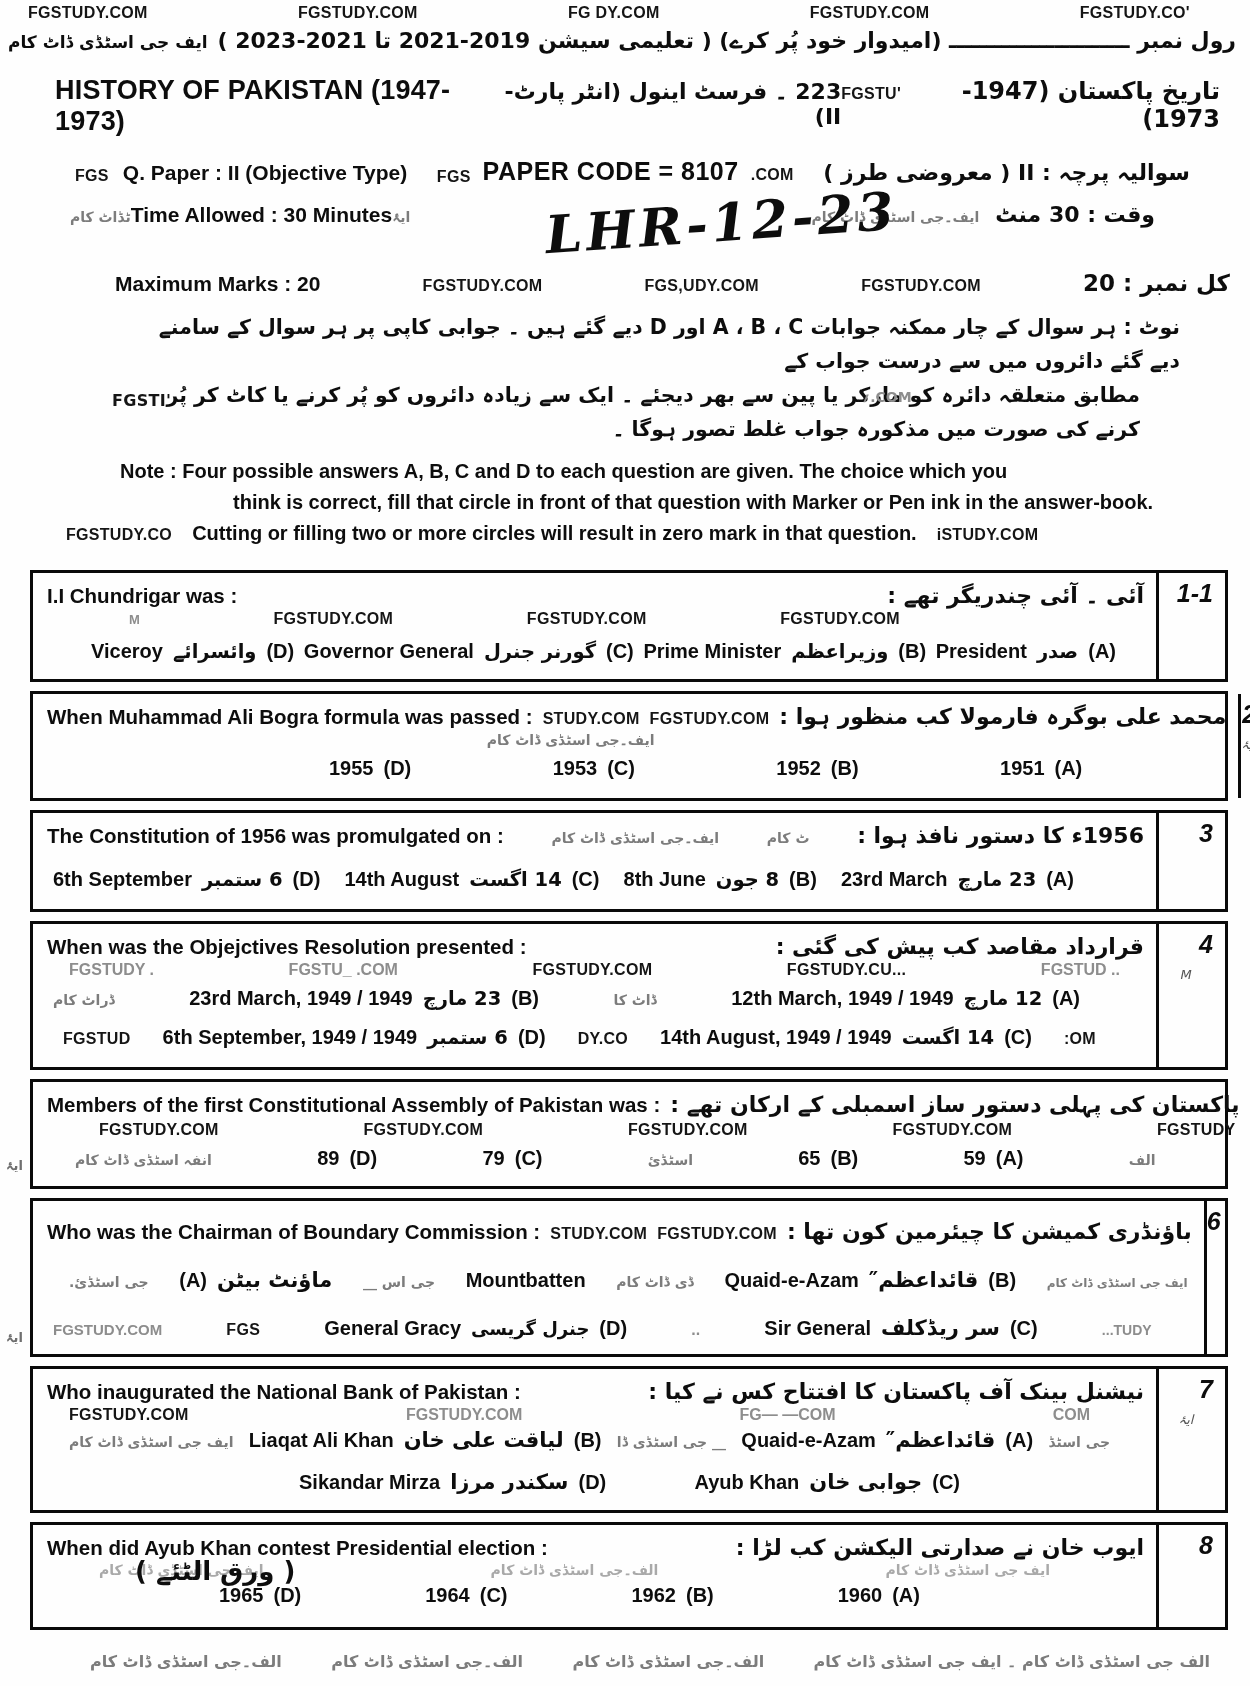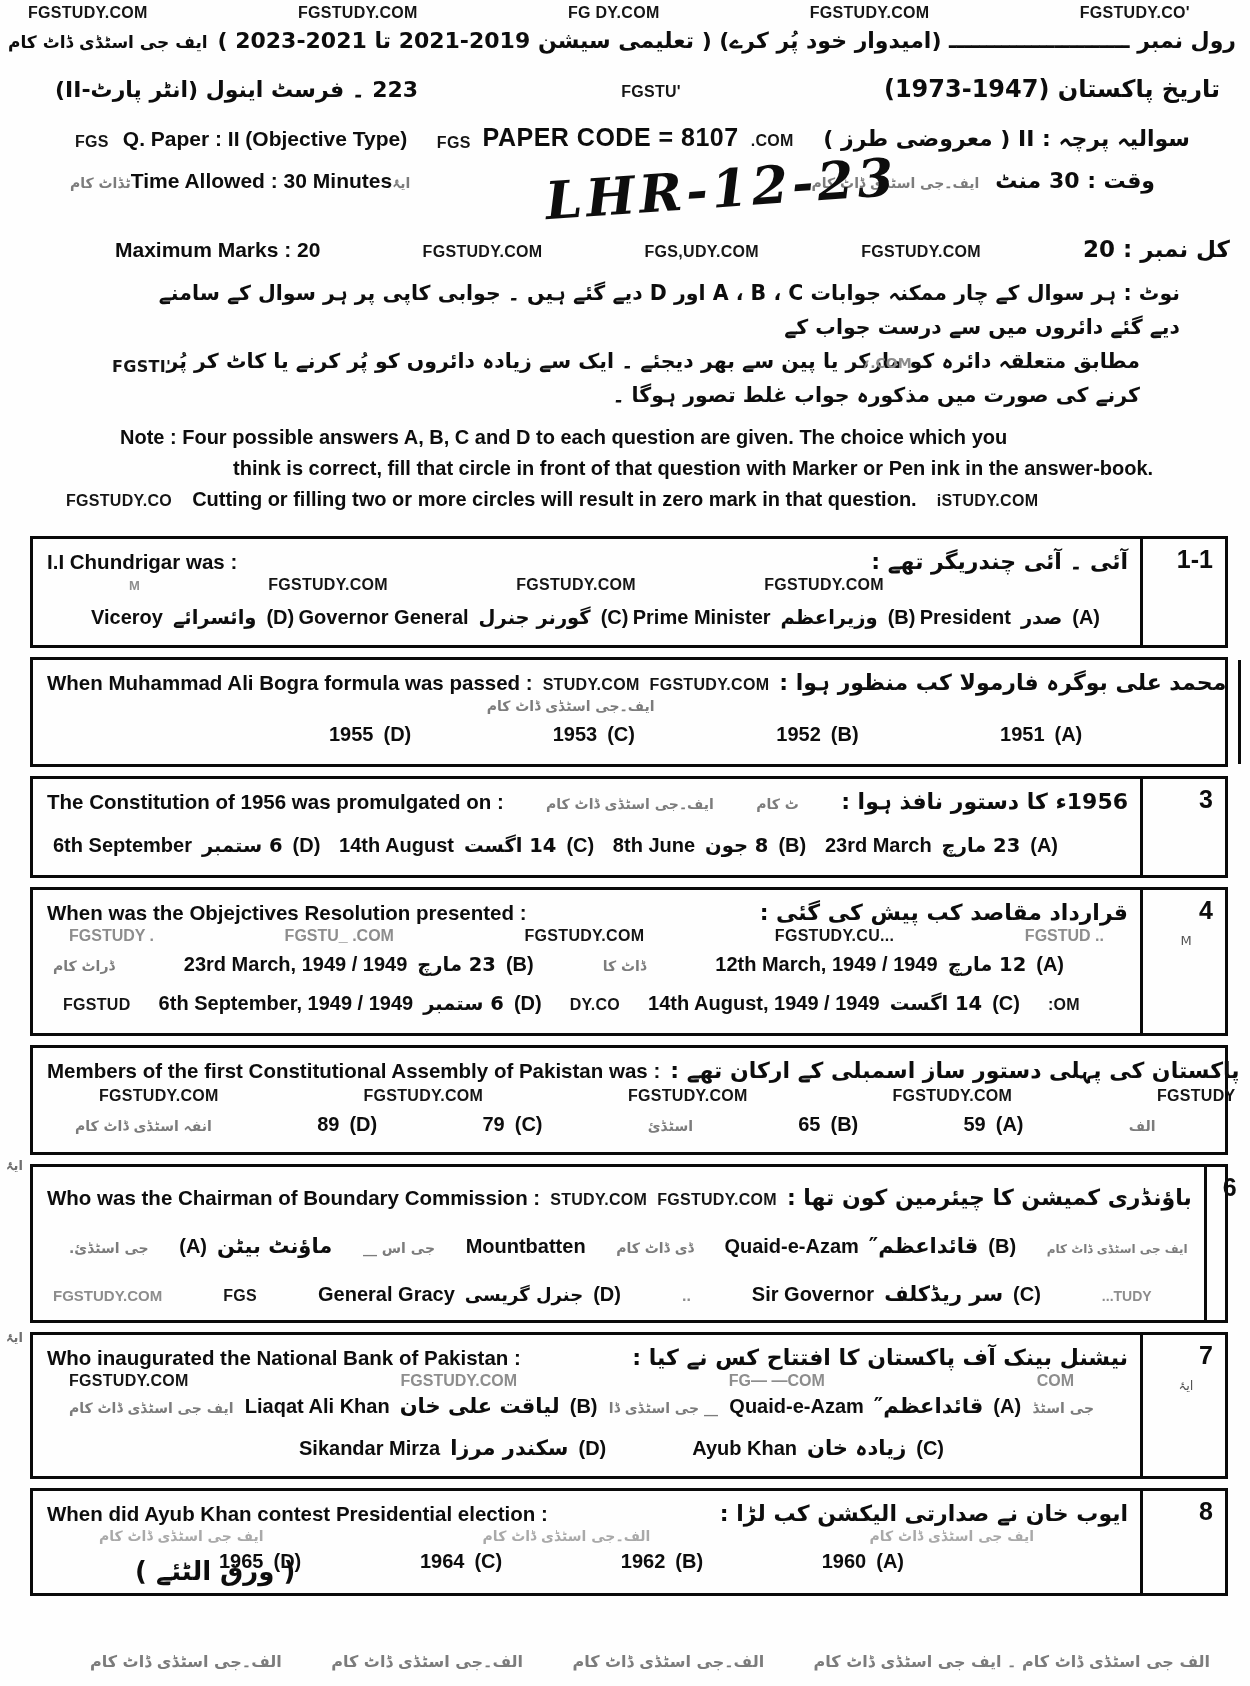--- a/index.html
+++ b/index.html
@@ -32,21 +32,21 @@
   .marks-ur{font-size:23px;direction:rtl;}
   .noteur{direction:rtl;text-align:right;font-size:20.5px;padding:14px 70px 0 125px;line-height:34px;position:relative;}
   .noteur2{direction:rtl;text-align:right;font-size:20.5px;padding:0 110px 0 150px;line-height:34px;position:relative;}
   .noteen{font-size:20px;font-weight:bold;line-height:31px;padding:10px 40px 0 120px;}
   .noteen .ind{padding-left:113px;}
   .noteen3{font-size:20px;font-weight:bold;line-height:30px;padding:0 40px 0 66px;display:flex;gap:20px;align-items:baseline;}
   
   .qwrap{margin-top:20px;}
   .qbox{display:flex;margin:9px 22px 6px 30px;border:3px solid #0a0a0a;}
   .qc{flex:1;position:relative;padding:4px 6px 6px 6px;}
-  .qn{width:54px;border-left:3px solid #0a0a0a;text-align:right;padding:6px 12px 0 16px;}
+  .qn{width:54px;border-left:3px solid #0a0a0a;text-align:right;padding:6px 12px 0 0;font-style:italic;}
   .qnum{font-size:25px;font-weight:bold;display:block;}
   .qsub{display:block;font-family:"DejaVu Sans",sans-serif;font-size:13px;color:#555;margin-top:8px;text-align:center;}
   .qhead{display:flex;justify-content:space-between;align-items:baseline;padding:6px 6px 2px 8px;gap:10px;}
   .qen{font-size:20.5px;font-weight:bold;white-space:nowrap;}
   .qur{font-size:22px;direction:rtl;white-space:nowrap;}
   .wmrow{display:flex;justify-content:space-between;align-items:baseline;padding:2px 36px;}
   .opts{display:flex;justify-content:space-between;align-items:baseline;padding:10px 40px 10px 60px;}
   .o{display:flex;gap:10px;align-items:baseline;}
   .oe{font-size:20px;font-weight:bold;white-space:nowrap;}
   .ou{font-size:19.5px;direction:rtl;white-space:nowrap;}
@@ -67,20 +67,21 @@
     <span class="wm">FGSTUDY.COM</span>
     <span class="wm">FGSTUDY.CO'</span>
   </div>
 
   <div class="rollrow">
     <span class="rollmain" dir="rtl">رول نمبر ــــــــــــــــــــــــ (امیدوار خود پُر کرے) ( تعلیمی سیشن 2019-2021 تا 2021-2023 )</span>
     <span class="u" dir="rtl" style="font-size:17px;">ایف جی اسٹڈی ڈاٹ کام</span>
   </div>
 
   <div class="titlerow">
+    <span class="title-en">HISTORY OF PAKISTAN (1947-1973)</span>
     <span class="title-mid u" dir="rtl">223 ۔ فرسٹ اینول (انٹر پارٹ-II)</span>
     <span class="wm">FGSTU'</span>
     <span class="title-ur u" dir="rtl">تاریخ پاکستان (1947-1973)</span>
   </div>
 
   <div class="metarow">
     <span style="display:flex;gap:14px;align-items:baseline;">
       <span class="wm" style="align-self:flex-end;">FGS</span>
       <span class="qpaper">Q. Paper :  II  (Objective Type)</span>
     </span>
@@ -358,21 +359,21 @@
         <div class="opts" style="padding:18px 46px 8px 14px;">
           <span class="wmf" style="font-size:15px;">FGSTUDY.COM</span>
           <span class="wm">FGS</span>
           <span class="o">
             <span class="oe">General Gracy</span>
             <span class="ou u" dir="rtl" style="font-size:18px;">جنرل گریسی</span>
             <span class="ol">(D)</span>
           </span>
           <span class="wmf">..</span>
           <span class="o">
-            <span class="oe">Sir Governor</span>
+            <span class="oe">Sir General</span>
             <span class="ou u" dir="rtl" style="font-size:21px;">سر ریڈکلف</span>
             <span class="ol">(C)</span>
           </span>
           <span class="wmf" style="font-size:14px;">...TUDY</span>
         </div>
       </div>
       <div class="qn">
         <span class="qnum">6</span>
       </div>
     </div>
@@ -405,21 +406,21 @@
           <span class="wmu">جی اسٹڈ</span>
         </div>
         <div class="opts" style="padding:14px 190px 10px 260px;">
           <span class="o">
             <span class="oe">Sikandar Mirza</span>
             <span class="ou u" dir="rtl" style="font-size:21px;">سکندر مرزا</span>
             <span class="ol">(D)</span>
           </span>
           <span class="o">
             <span class="oe">Ayub Khan</span>
-            <span class="ou u" dir="rtl" style="font-size:21px;">زیادہ خان</span>
+            <span class="ou u" dir="rtl" style="font-size:21px;">جوابی خان</span>
             <span class="ol">(C)</span>
           </span>
         </div>
       </div>
       <div class="qn">
         <span class="qnum">7</span>
         <span class="qsub">ایۂ</span>
       </div>
     </div>
 

